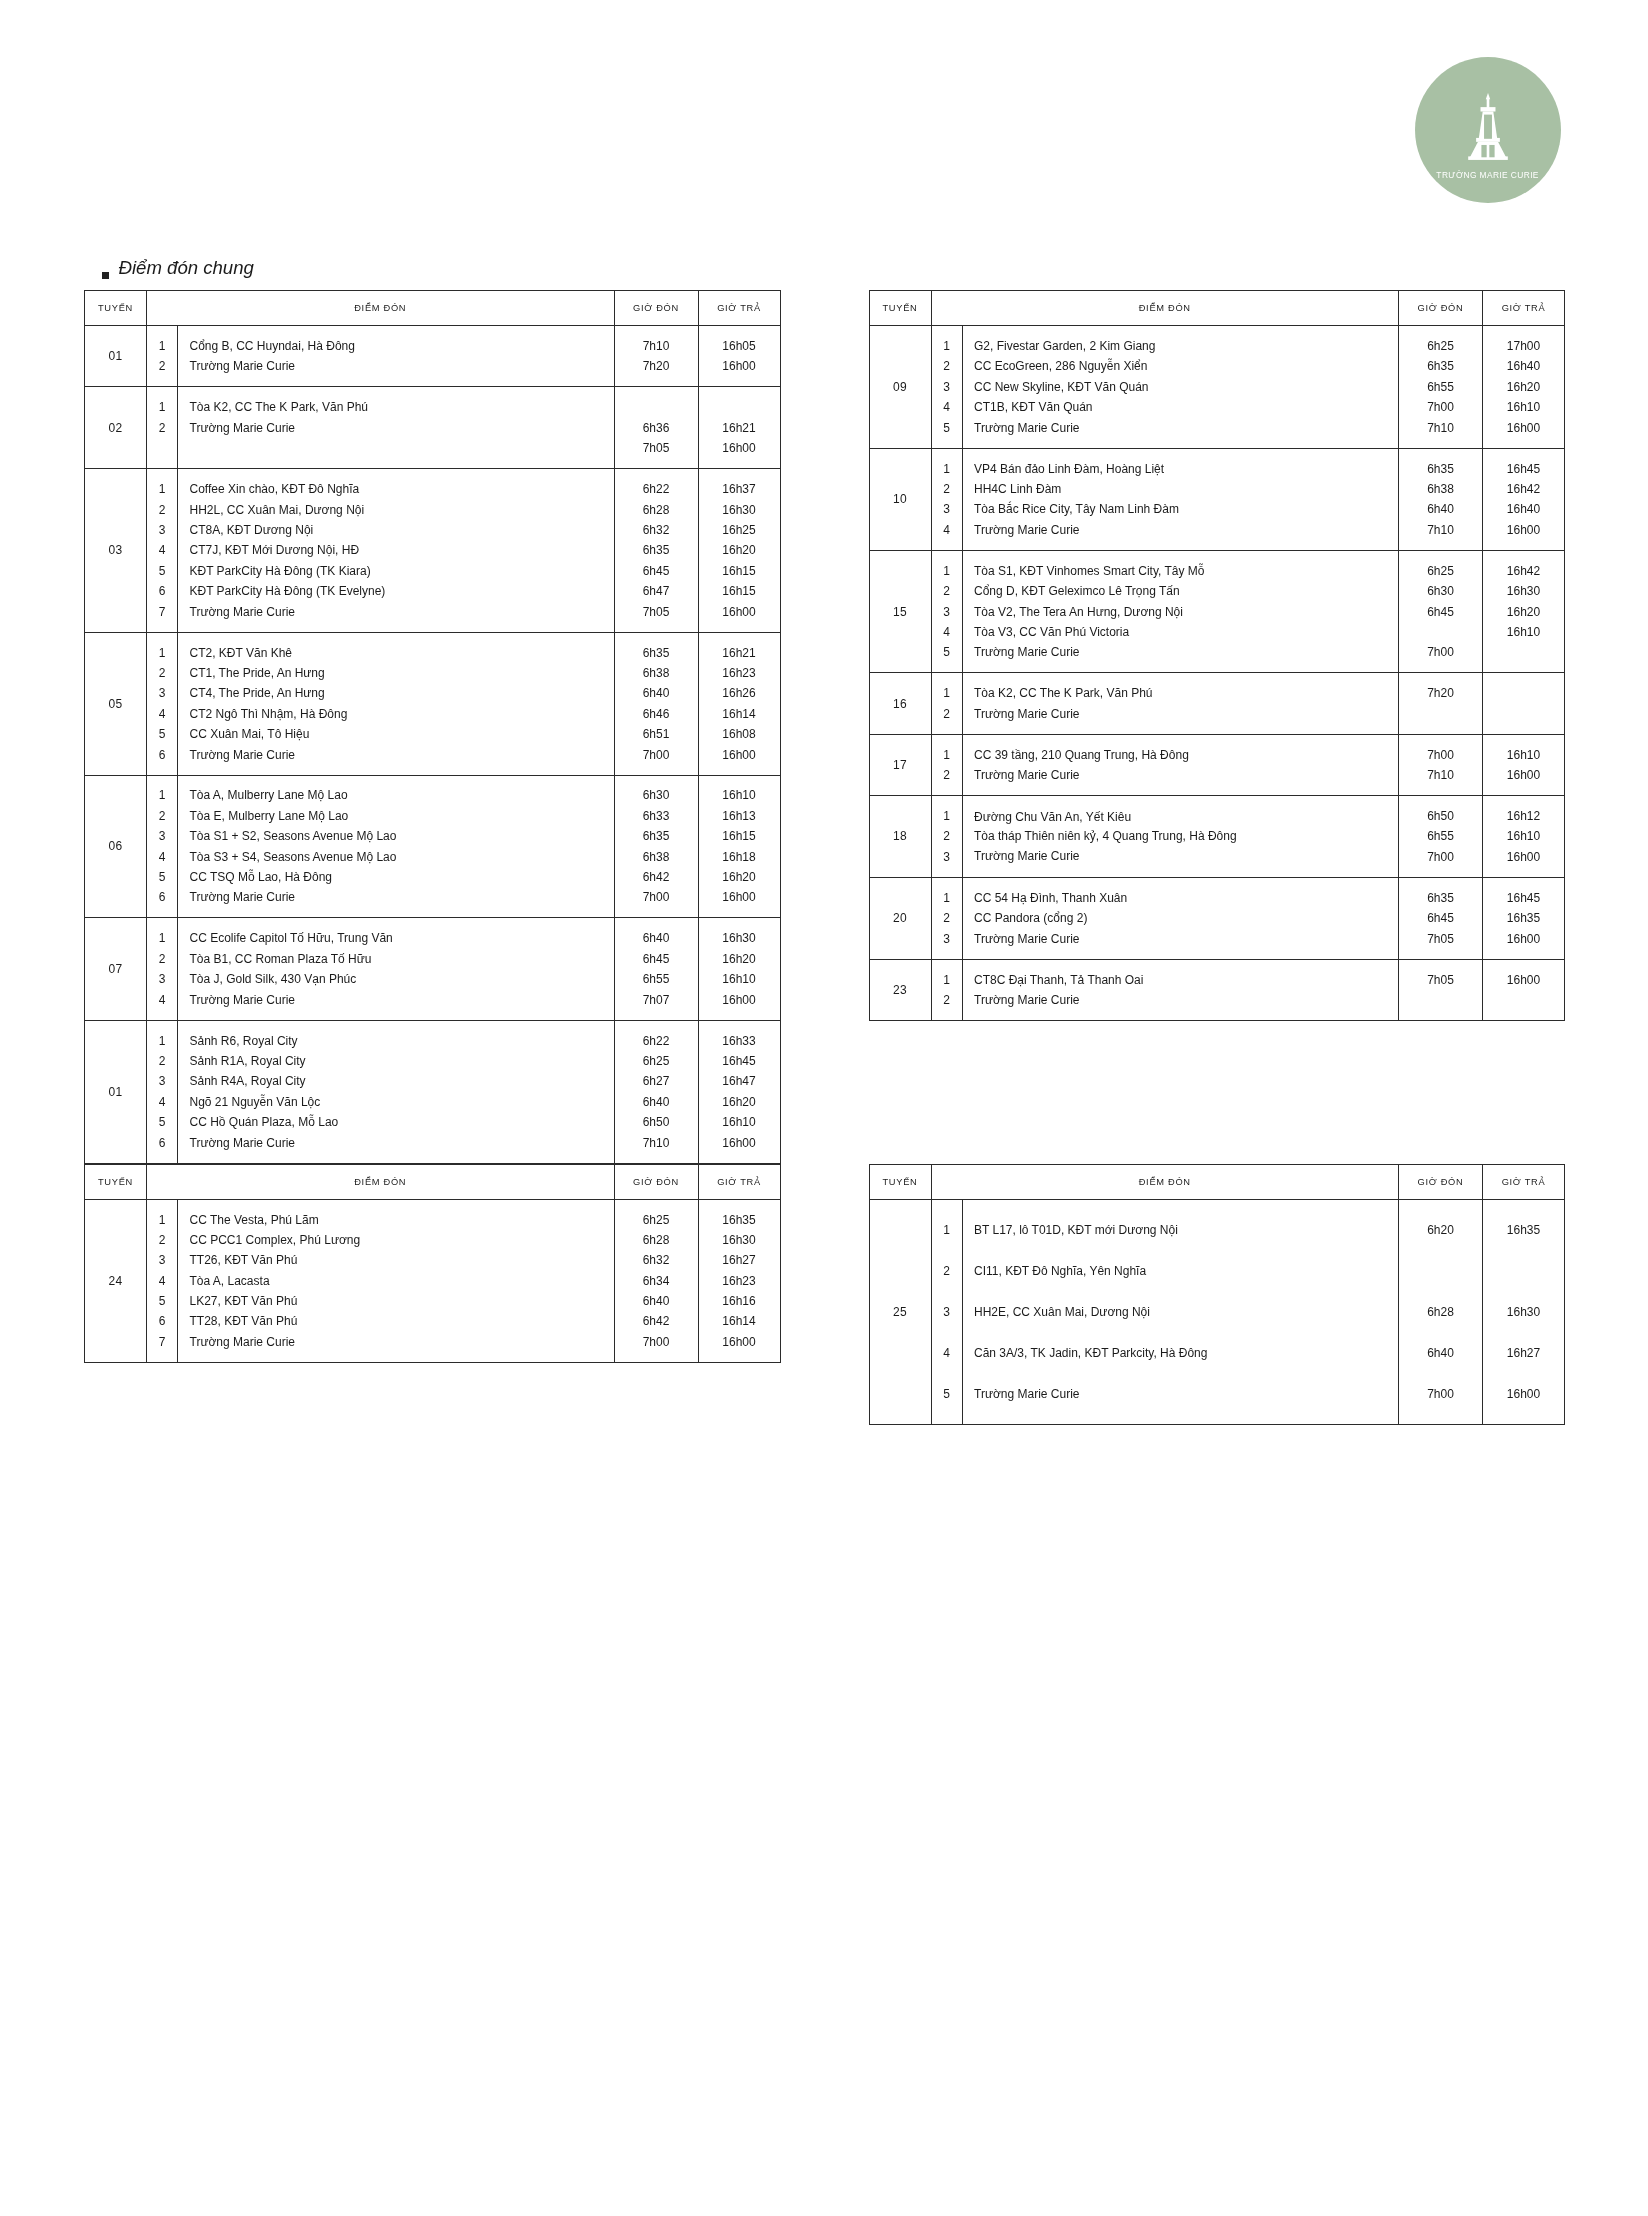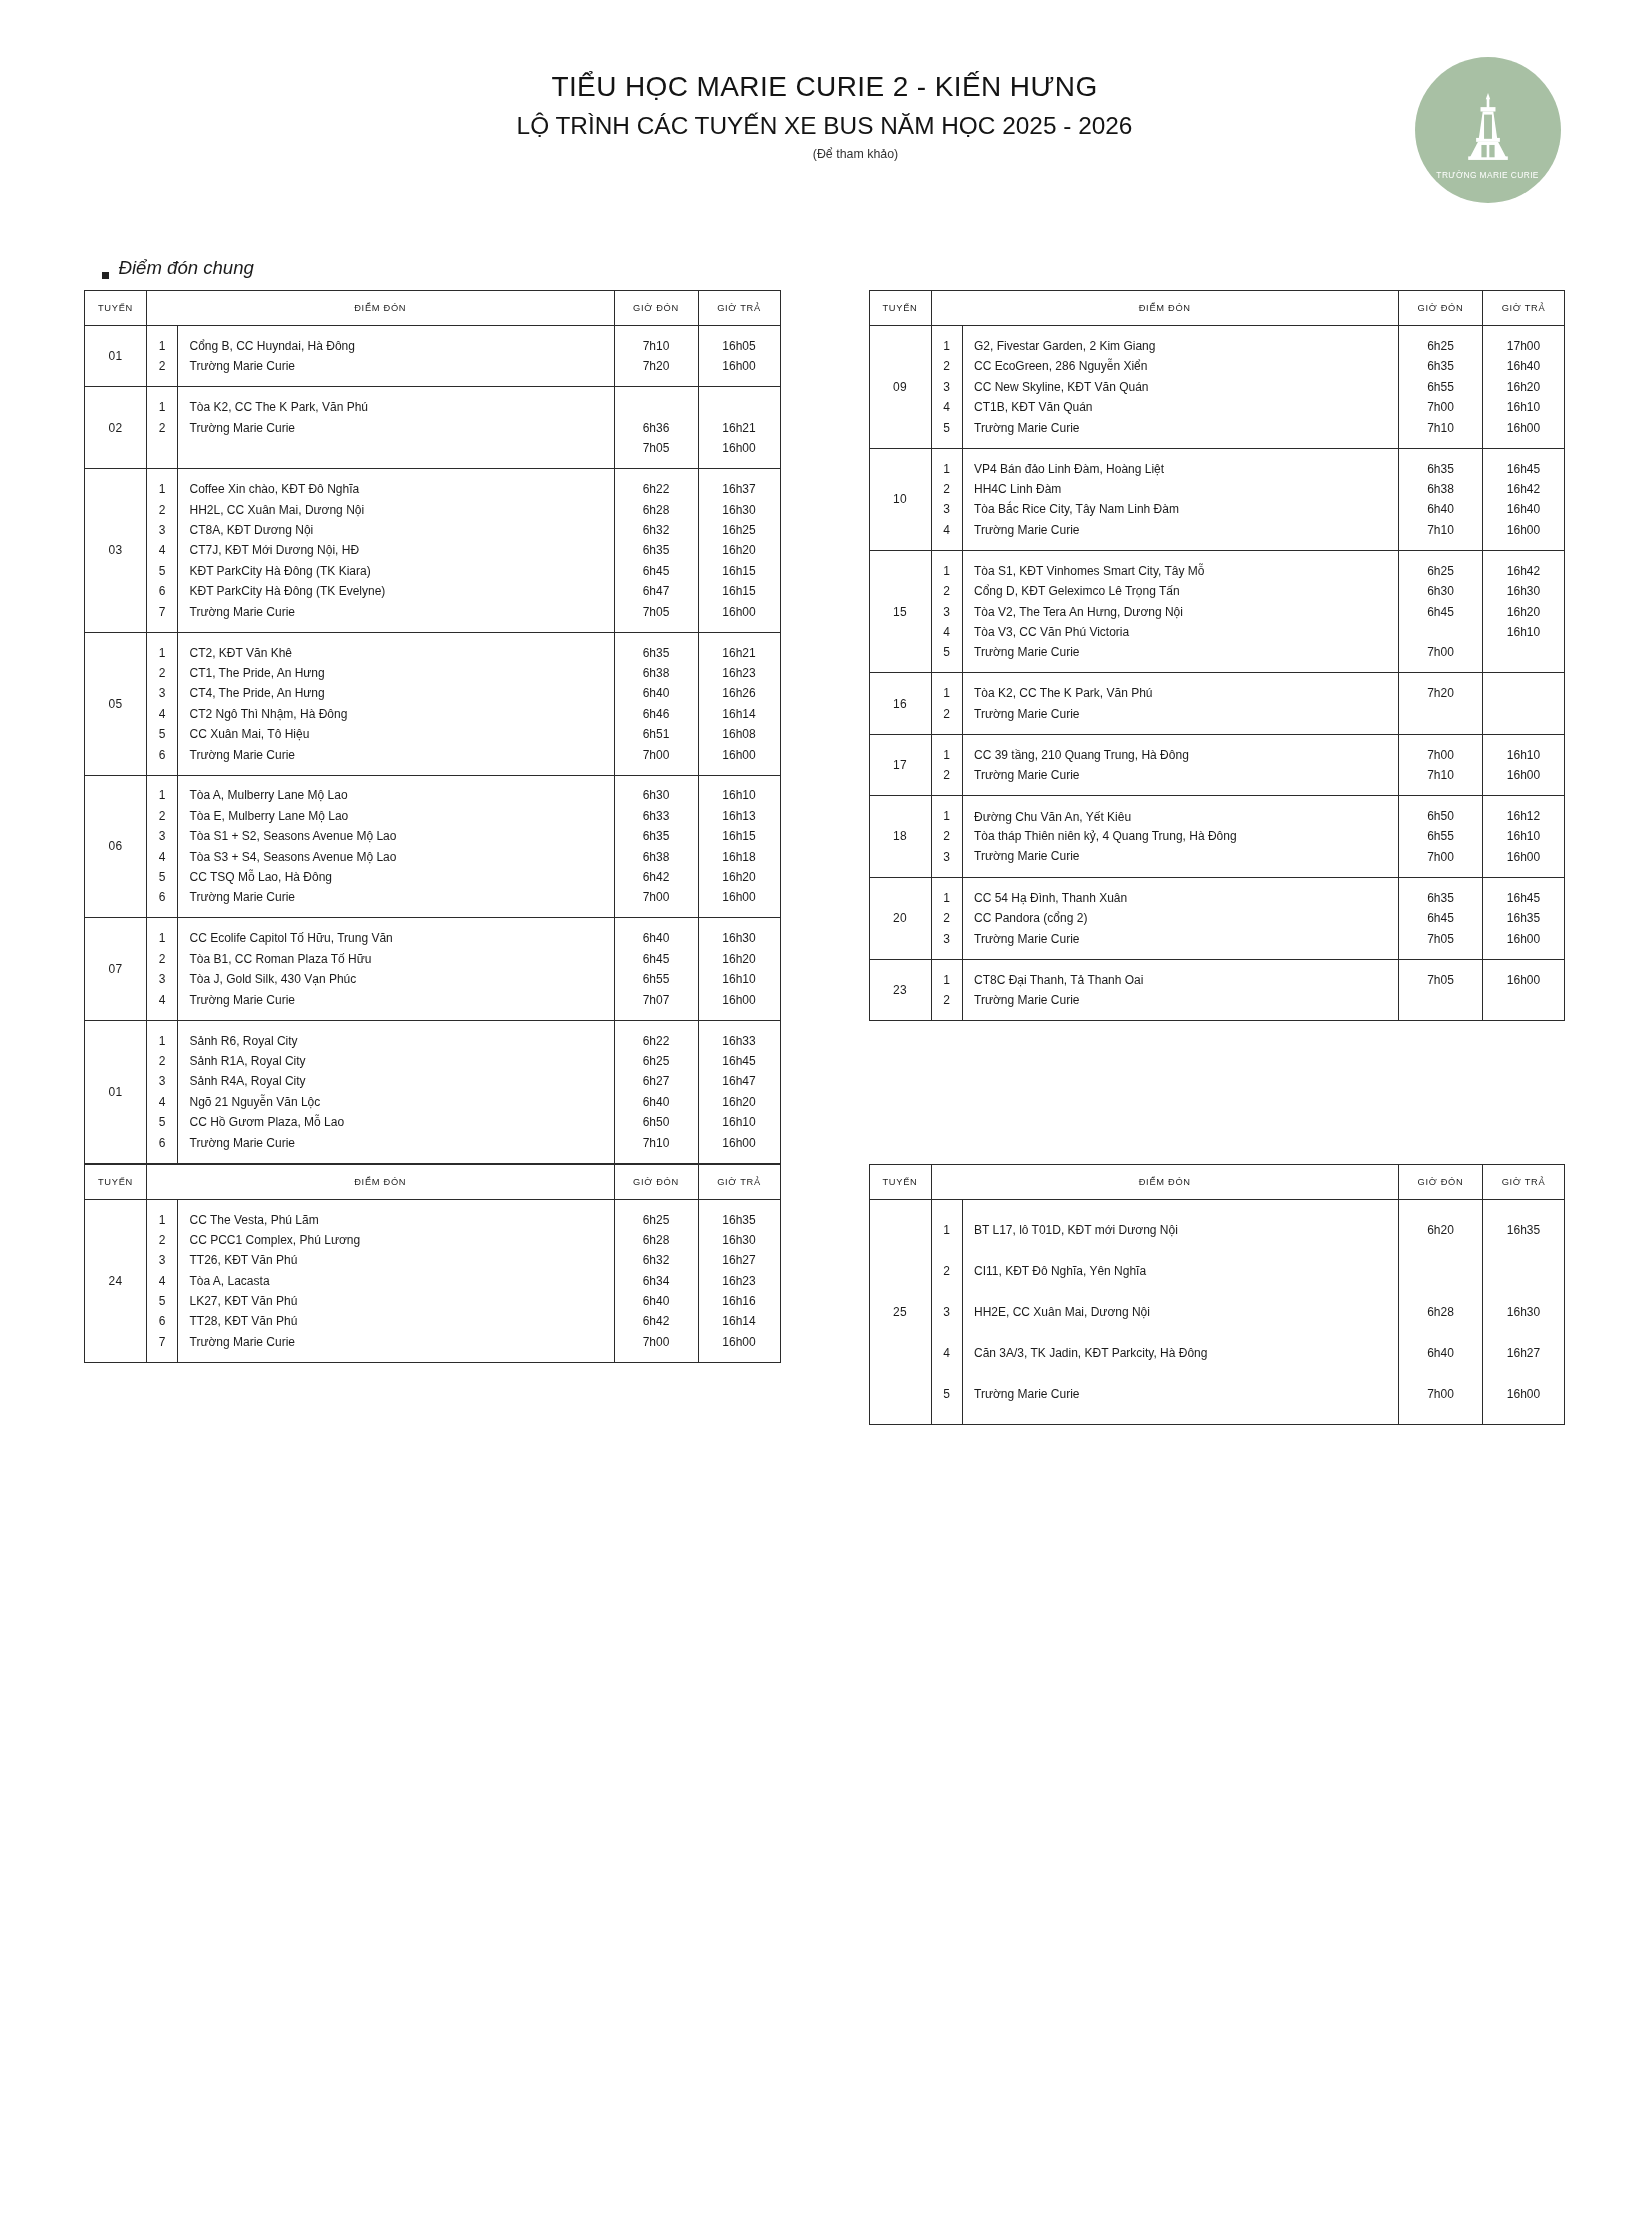--- a/index.html
+++ b/index.html
@@ -145,25 +145,20 @@
   }
   td.idx { font-size: 11px; }
   td.pick, td.drop { font-size: 12px; }
 </style>
 </head>
 <body>
 
 <div class="page">
 
   <div class="header">
-    <div class="title-block">
-      <div class="title-1">TIỂU HỌC MARIE CURIE 2 - KIẾN HƯNG</div>
-      <div class="title-2">LỘ TRÌNH CÁC TUYẾN XE BUS NĂM HỌC  2025 - 2026</div>
-      <div class="title-3">(Để tham khảo)</div>
-    </div>
     <div class="logo">
       <div class="logo-circle">
         <svg width="66" height="80" viewBox="0 0 150 180">
           <polygon points="75,6 80,20 70,20" fill="#ffffff"></polygon>
           <rect x="72" y="18" width="6" height="22" fill="#ffffff"></rect>
           <rect x="58" y="38" width="34" height="10" fill="#ffffff"></rect>
           <polygon points="63,48 87,48 96,110 54,110" fill="#ffffff"></polygon>
           <rect x="48" y="108" width="54" height="9" fill="#ffffff"></rect>
           <polygon points="52,117 98,117 116,152 34,152" fill="#ffffff"></polygon>
           <rect x="30" y="150" width="90" height="8" fill="#ffffff"></rect>
@@ -437,21 +432,21 @@
                   <div class="line">5</div>
                   <div class="line">6</div>
                 </div>
               </td>
               <td class="stop">
                 <div class="cellbox">
                   <div class="line">Sảnh R6, Royal City</div>
                   <div class="line">Sảnh R1A, Royal City</div>
                   <div class="line">Sảnh R4A, Royal City</div>
                   <div class="line">Ngõ 21 Nguyễn Văn Lộc</div>
-                  <div class="line">CC Hồ Gươm Plaza, Mỗ Lao</div>
+                  <div class="line">CC Hồ Quán Plaza, Mỗ Lao</div>
                   <div class="line">Trường Marie Curie</div>
                 </div>
               </td>
               <td class="pick">
                 <div class="cellbox">
                   <div class="line">6h22</div>
                   <div class="line">6h25</div>
                   <div class="line">6h27</div>
                   <div class="line">6h40</div>
                   <div class="line">6h50</div>

